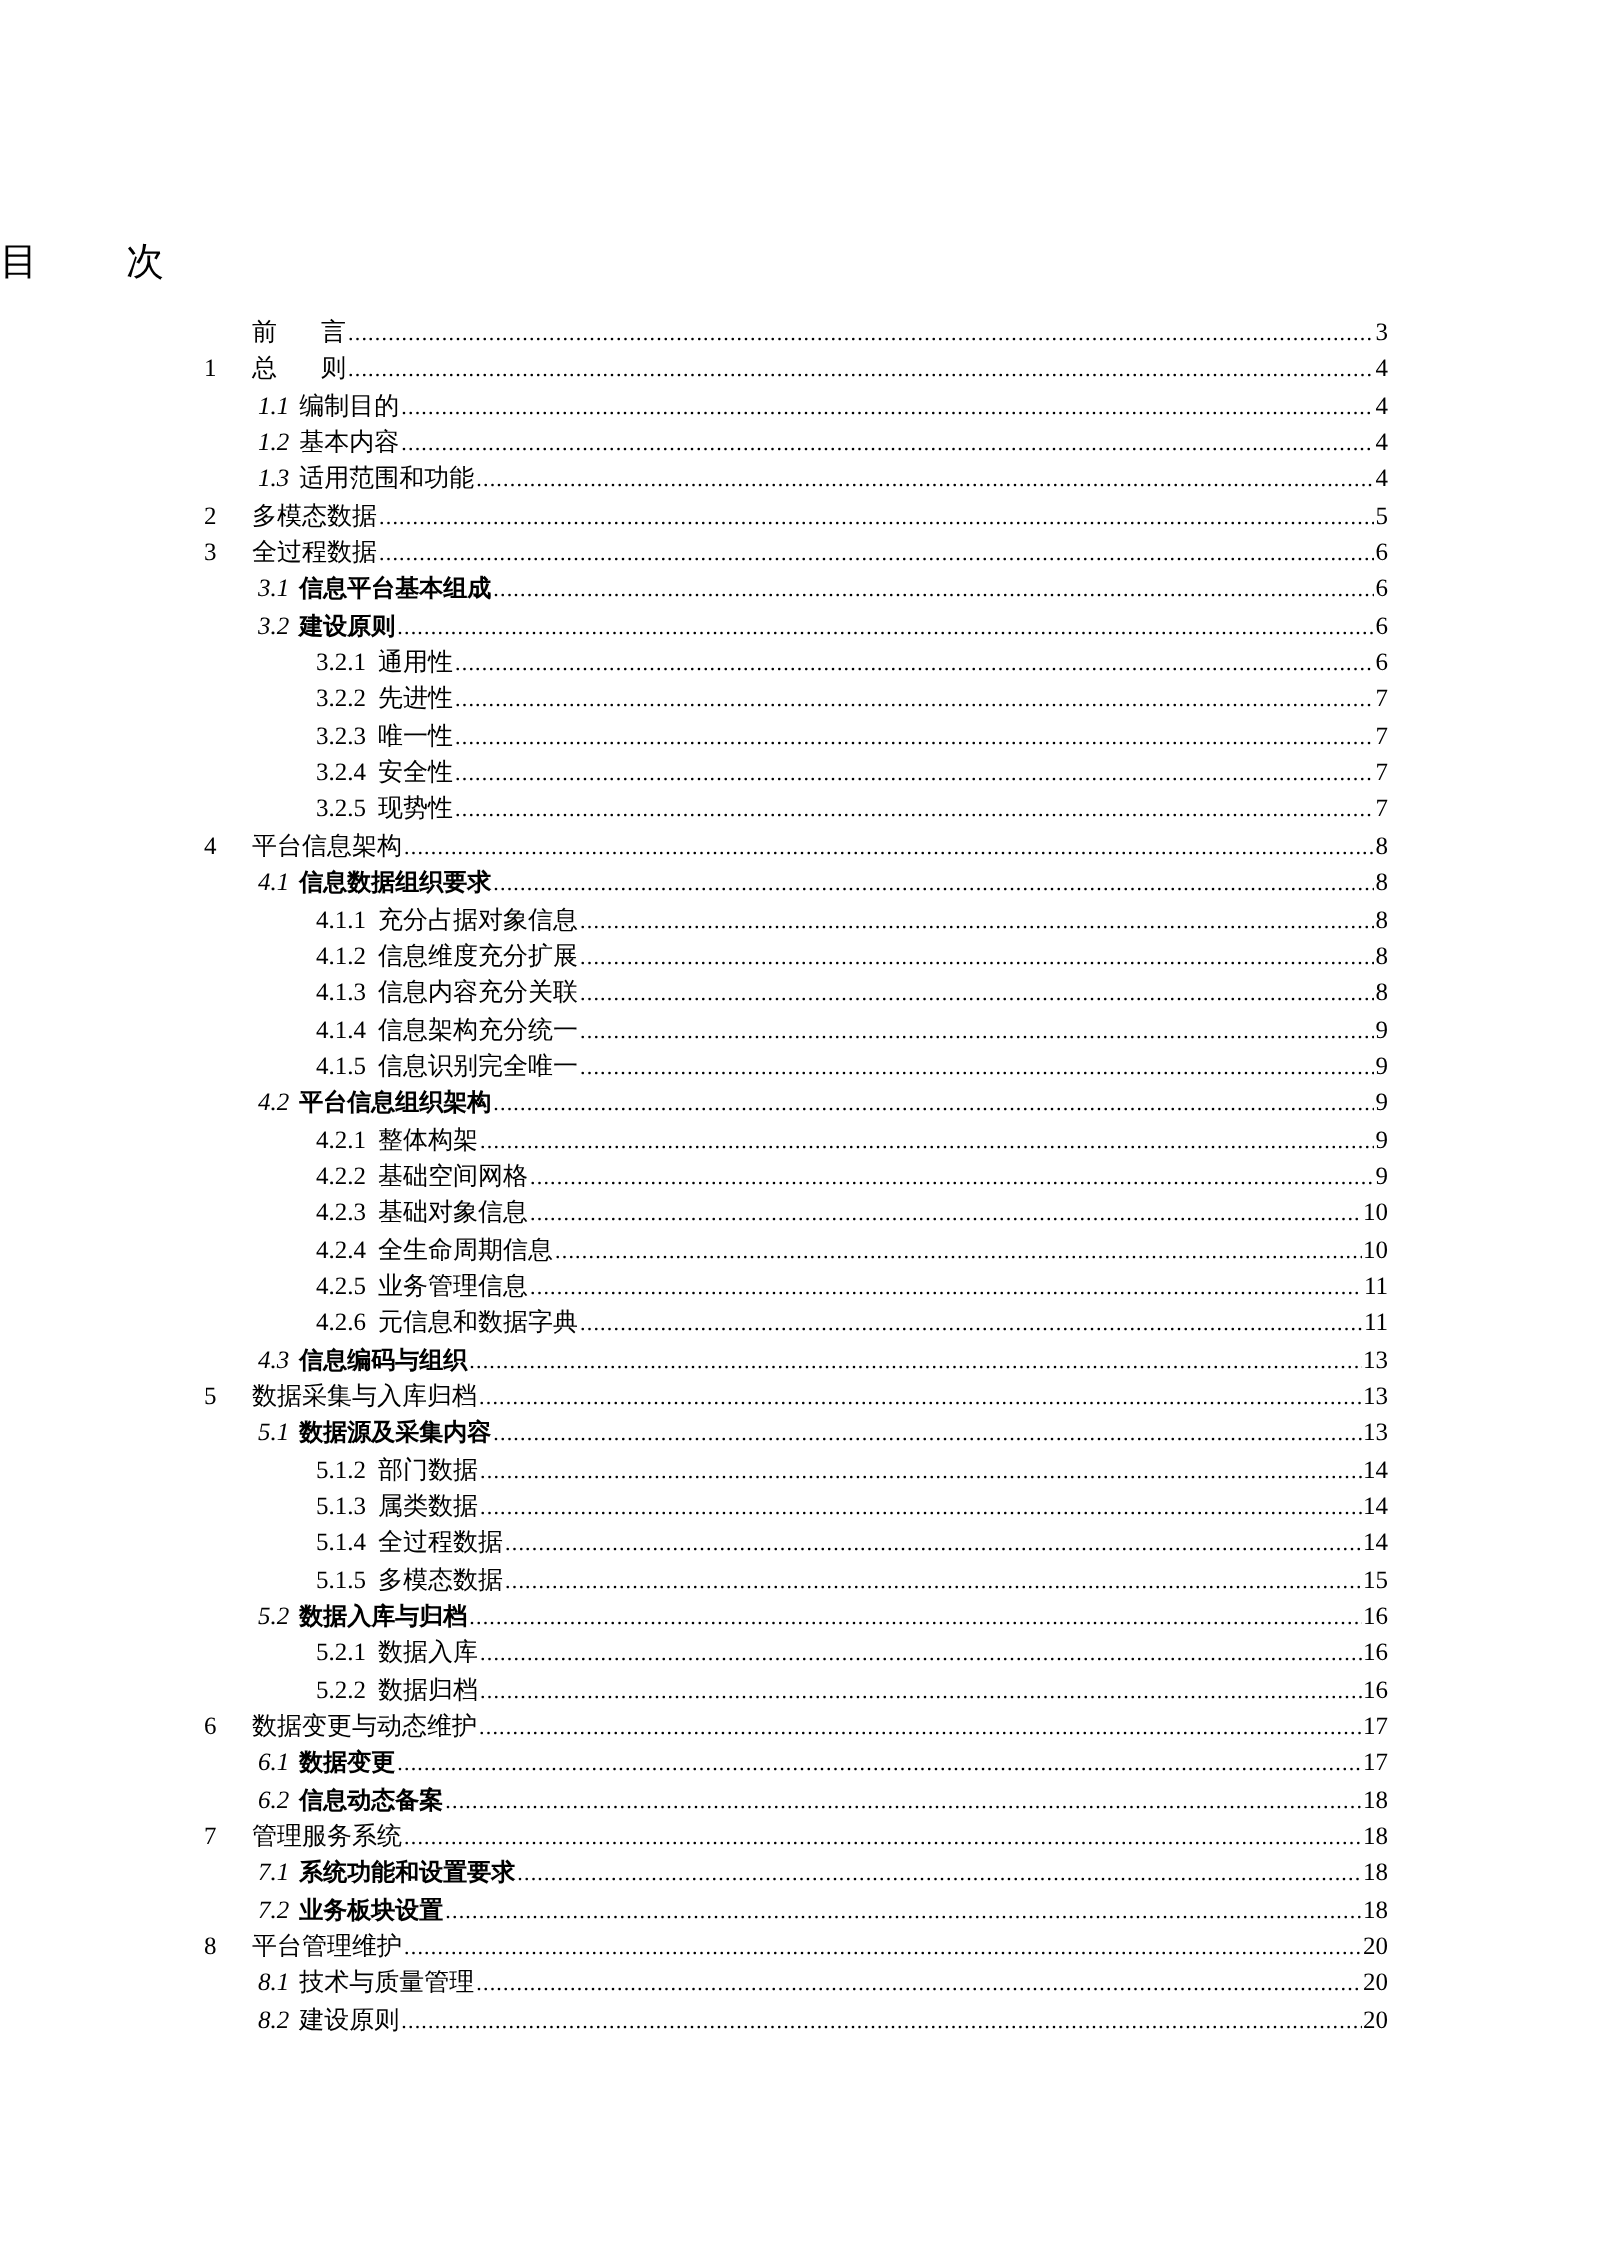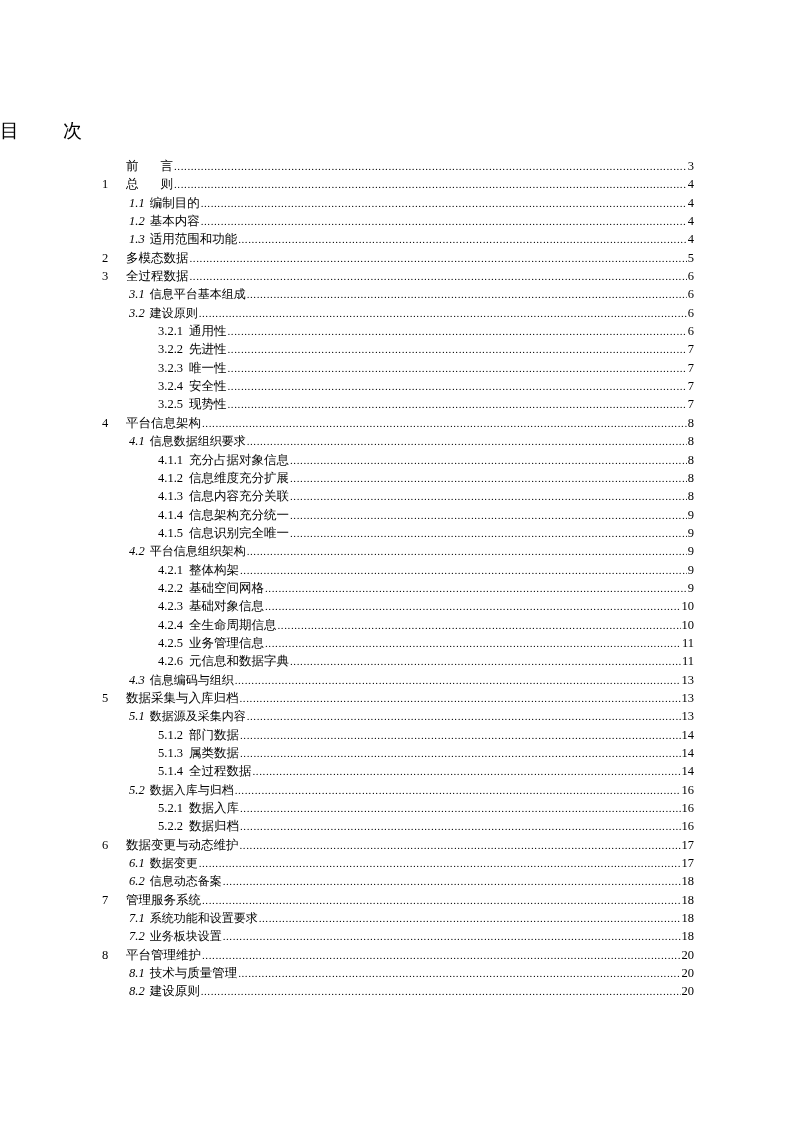--- a/index.html
+++ b/index.html
@@ -15,21 +15,21 @@
   .row .num { display: inline-block; }
   .row .label { display: inline-block; }
   .row .dots { flex: 1; overflow: hidden; margin: 0 1px; }
   .row .dots::after { content: "................................................................................................................................................................................................................................................................"; letter-spacing: 0.6px; font-size: 11px; }
   .row .page { text-align: right; }
   .l1 .num { width: 24px; }
   .l2 { padding-left: 27px; }
   .l2 .num { margin-right: 5px; font-style: italic; }
   .l3 { padding-left: 56px; justify-content: center; }
   .l3 .num { margin-right: 6px; }
-  .bold .label { font-family: "DejaVu Sans", "Liberation Sans", sans-serif; font-weight: normal; font-size: 12px; }
+  .bold .label { font-family: "DejaVu Sans", "Liberation Sans", sans-serif; font-weight: bold; font-size: 12px; }
   .sp { display: inline-block; width: 22px; }
 </style>
 </head>
 <body>
 
 <div class="title">
   <span>目</span><span class="gap"></span><span>次</span>
 </div>
 
 <div class="toc" id="toc">
@@ -230,20 +230,26 @@
       <span class="label">属类数据</span>
       <span class="dots"></span>
       <span class="page">14</span>
     </div>
     <div class="row l3">
       <span class="num">5.1.4</span>
       <span class="label">全过程数据</span>
       <span class="dots"></span>
       <span class="page">14</span>
     </div>
+    <div class="row l3">
+      <span class="num">5.1.5</span>
+      <span class="label">多模态数据</span>
+      <span class="dots"></span>
+      <span class="page">15</span>
+    </div>
     <div class="row l2 bold">
       <span class="num">5.2</span>
       <span class="label">数据入库与归档</span>
       <span class="dots"></span>
       <span class="page">16</span>
     </div>
     <div class="row l3">
       <span class="num">5.2.1</span>
       <span class="label">数据入库</span>
       <span class="dots"></span>

